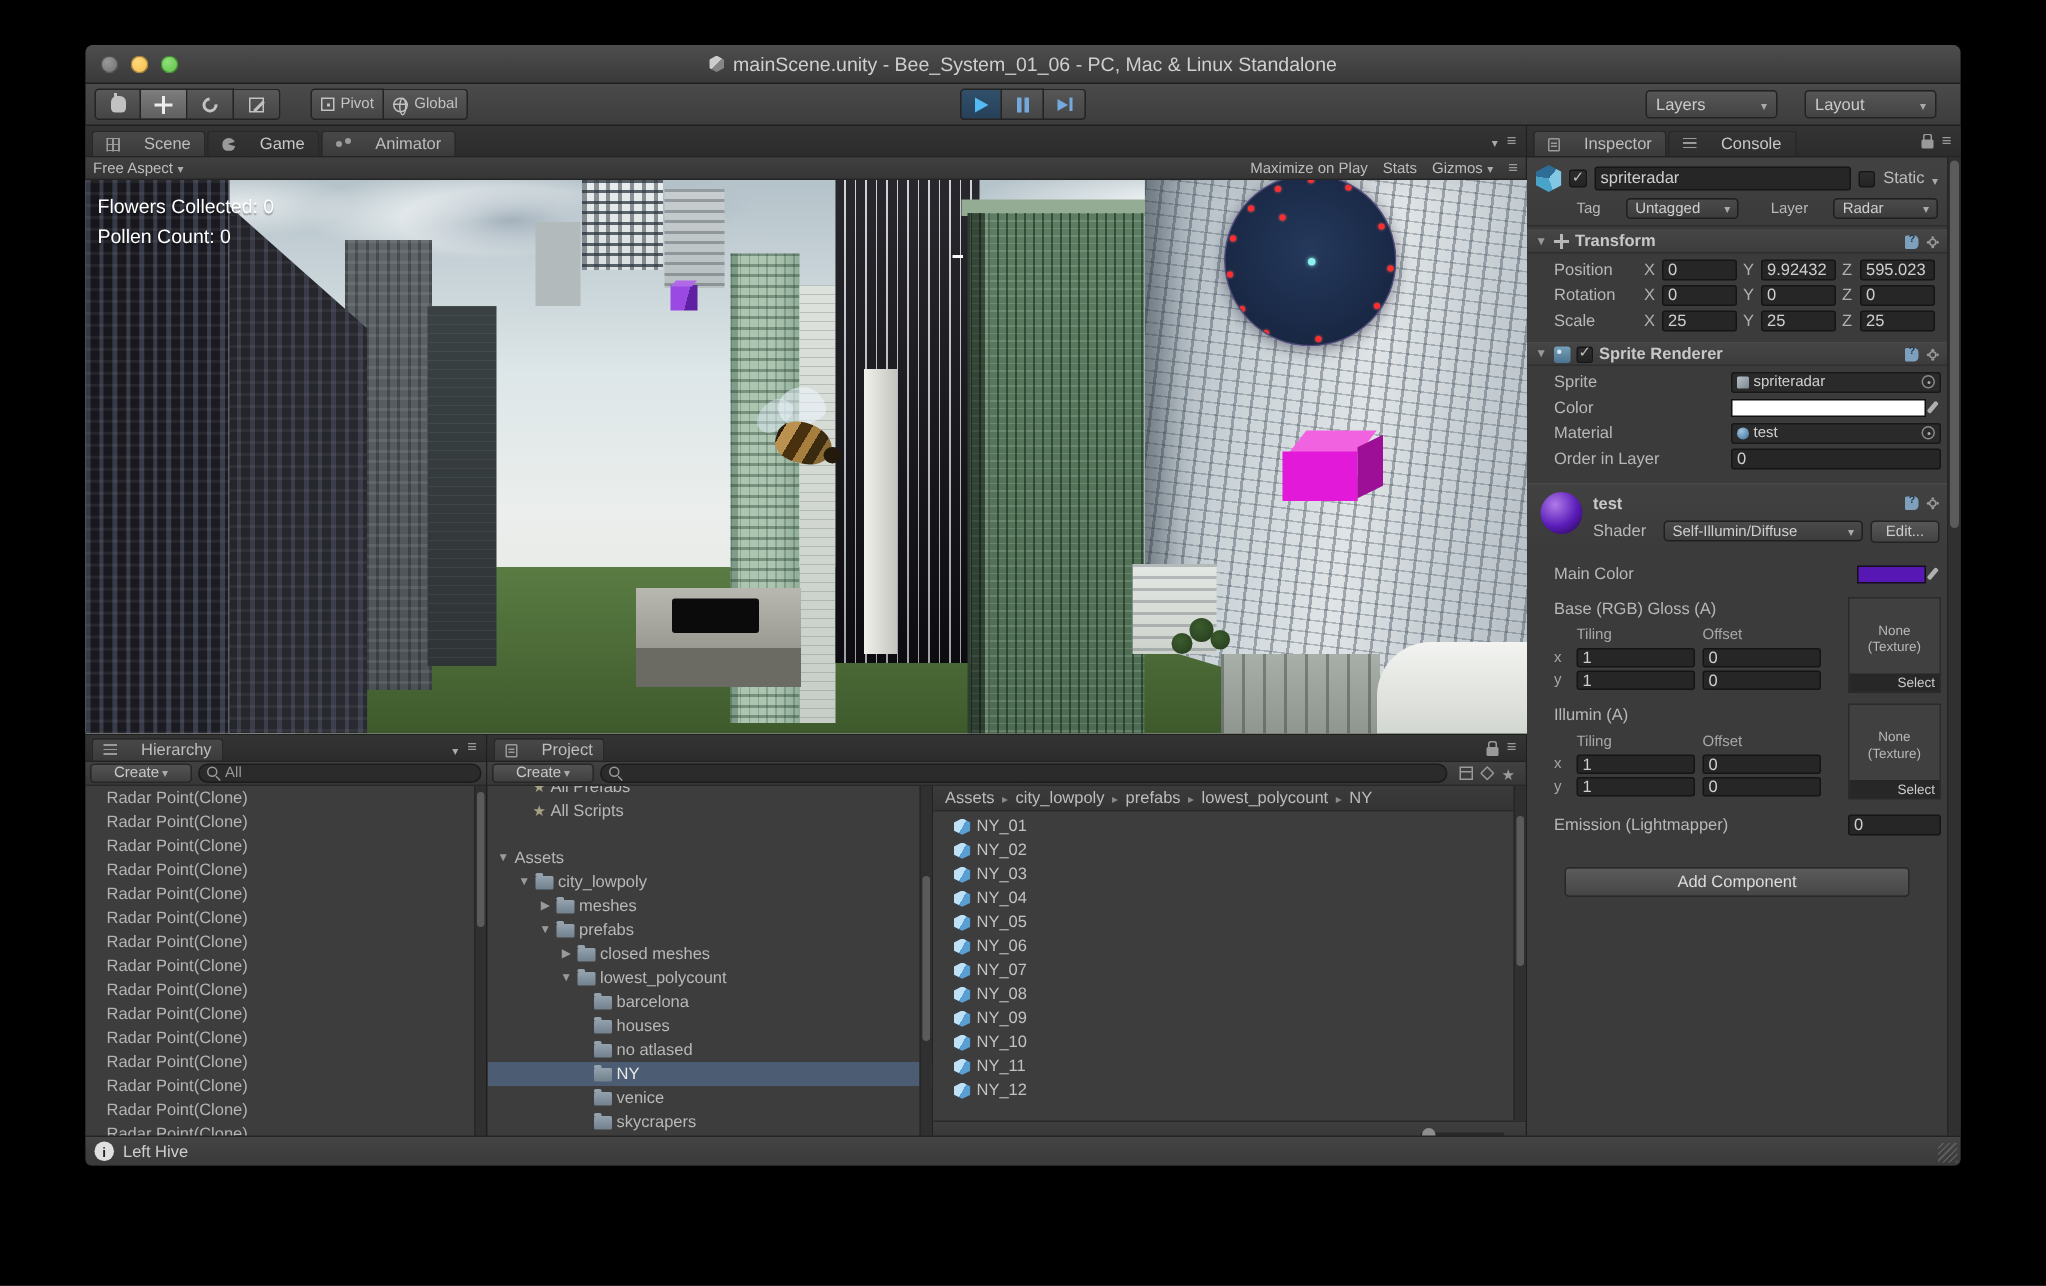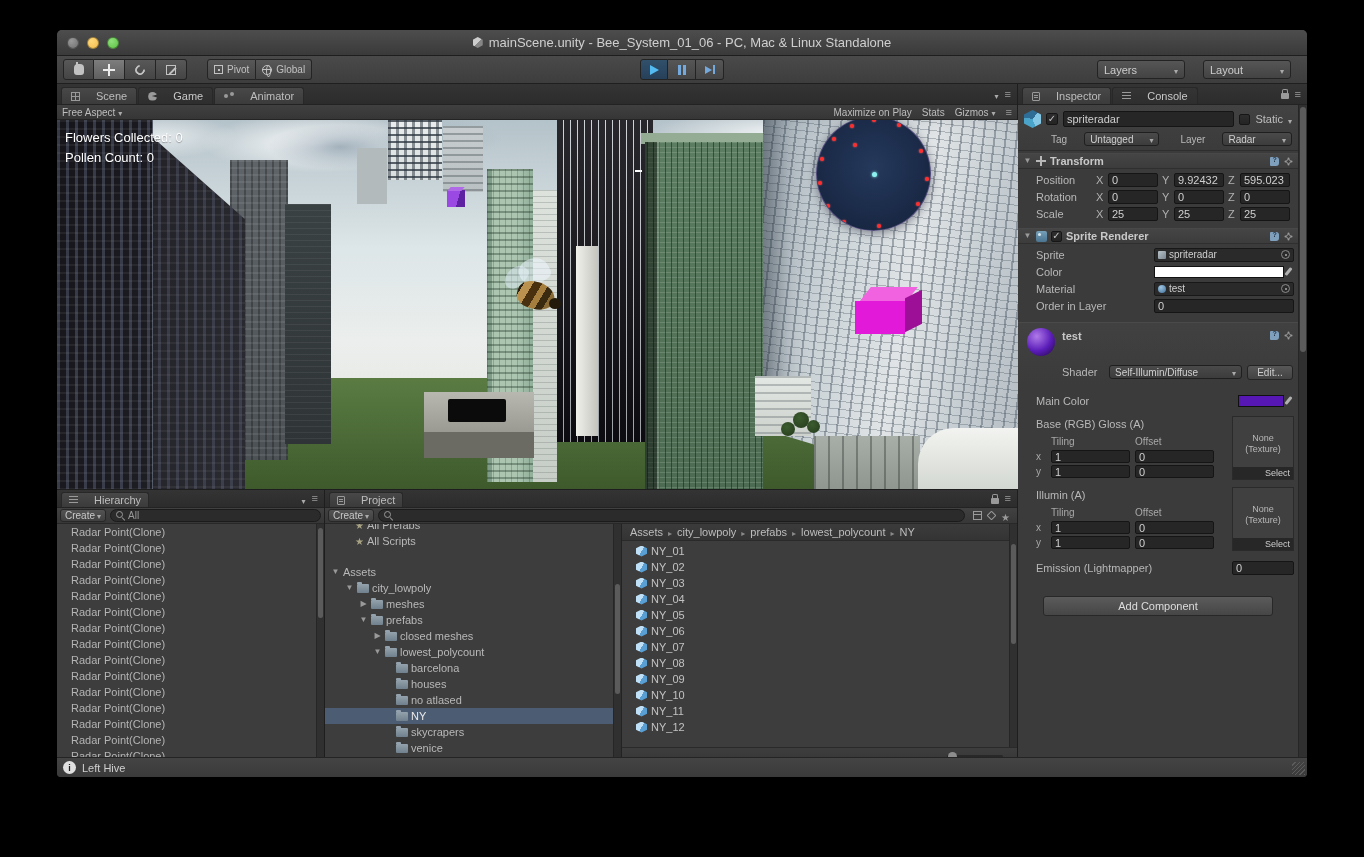--- a/index.html
+++ b/index.html
@@ -123,21 +123,21 @@
 .sc-radar{left:759px;top:-4px;width:115px;height:115px;border-radius:50%;background:radial-gradient(circle at 50% 44%,#25395c 0%,#1b2b49 55%,#142138 100%);border:1px solid rgba(150,120,190,.45);box-shadow:0 2px 10px rgba(10,10,30,.45);overflow:hidden}
 .blip{position:absolute;width:4px;height:4px;border-radius:50%;background:#ff2e2e;box-shadow:0 0 2px #ff6060}
 .sc-radar .c{position:absolute;left:55px;top:55px;width:5px;height:5px;border-radius:50%;background:#8df2ef;box-shadow:0 0 3px #8df2ef}
 .sc-dash{left:578px;top:50px;width:7px;height:2px;background:#fafafa}
 .hud{left:8px;color:#fff;font-size:13px;text-shadow:0 1px 1px rgba(0,0,0,.35);white-space:nowrap}
 
 .bottom-row{flex:1;display:flex;border-top:1px solid #1e1e1e}
 .hierarchy{width:268px;flex:none;display:flex;flex-direction:column;border-right:1px solid #1e1e1e}
 .project{flex:1;display:flex;flex-direction:column}
 .ptoolbar{height:16px;background:linear-gradient(#414141,#373737);border-bottom:1px solid #282828;display:flex;align-items:center;padding:0 3px;gap:4px;flex:none}
-.create-btn{height:13px;display:flex;align-items:center;gap:2px;padding:0 4px;background:linear-gradient(#535353,#404040);border:1px solid #272727;border-radius:3px;font-size:10px;color:#c8c8c8;flex:none}
+.create-btn{height:13px;display:flex;align-items:center;gap:2px;padding:0 15px;background:linear-gradient(#535353,#404040);border:1px solid #272727;border-radius:3px;font-size:10px;color:#c8c8c8;flex:none}
 .searchbox{flex:1;height:13px;background:#2b2b2b;border:1px solid #1b1b1b;border-radius:7px;display:flex;align-items:center;gap:3px;padding:0 5px;font-size:10px;color:#9a9a9a;overflow:hidden}
 .mag{display:inline-block;width:9px;height:9px;position:relative;flex:none}
 .mag::before{content:'';position:absolute;left:0;top:0;width:5px;height:5px;border:1px solid #999;border-radius:50%}
 .mag::after{content:'';position:absolute;left:6px;top:6px;width:4px;height:1px;background:#999;transform:rotate(45deg);transform-origin:left}
 .pt-icons{display:flex;gap:6px;align-items:center;padding:0 4px;flex:none}
 .ic-star::before{content:'\2605';color:#9a9a9a;font-size:10px}
 .ic-tag{width:7px;height:7px;border:1px solid #9a9a9a;border-radius:1px;transform:rotate(45deg)}
 .ic-panel{width:9px;height:9px;border:1px solid #9a9a9a;position:relative}
 .ic-panel::after{content:'';position:absolute;left:0;top:2px;width:7px;height:1px;background:#9a9a9a}
 .hlist{flex:1;position:relative;overflow:hidden;background:#3d3d3d}
@@ -197,21 +197,21 @@
 .ico-transform::after{content:'';position:absolute;left:4px;top:0;width:2px;height:10px;background:#b8b8b8}
 .ico-sprite{width:11px;height:11px;border-radius:2px;background:linear-gradient(#76a0b8,#4a7490);position:relative}
 .ico-sprite::after{content:'';position:absolute;left:2px;top:2px;width:3px;height:3px;border-radius:50%;background:#d8e8f0}
 .axis{width:12px;color:#b0b0b0;font-size:11px;flex:none}
 .tgroup{display:flex;align-items:center;flex:1}
 .tgroup .ifield{flex:1;margin-right:4px}
 .tlabel{flex:0 0 60px}
 .mat-header{position:relative;padding:5px 5px 4px 44px;border-top:1px solid #4a4a4a;margin-top:8px;background:linear-gradient(#414141,#3b3b3b)}
 .mat-sphere{position:absolute;left:9px;top:5px;width:28px;height:28px;border-radius:50%;background:radial-gradient(circle at 35% 30%,#b07ae8,#5a1cb8 55%,#26084e 95%)}
 .mat-title-row{display:flex;align-items:center;font-size:11px;font-weight:bold;color:#c8c8c8;height:15px}
-.shader-row{display:flex;align-items:center;gap:5px;margin-top:21px;font-size:11px;color:#b8b8b8;height:16px}
+.shader-row{display:flex;align-items:center;gap:5px;margin-top:3px;font-size:11px;color:#b8b8b8;height:16px}
 .edit-btn{flex:none;width:46px;height:15px;background:linear-gradient(#575757,#434343);border:1px solid #242424;border-radius:3px;font-size:10px;color:#ccc;display:flex;align-items:center;justify-content:center}
 .texsec{display:flex;align-items:flex-start;padding:2px 4px 0 18px;margin-top:5px}
 .texleft{flex:1;padding-right:10px}
 .seclabel{font-size:11px;color:#b8b8b8;height:16px;line-height:16px}
 .tg-row{display:flex;align-items:center;height:15px;gap:5px;padding-right:8px}
 .tg-ax{width:10px;font-size:10px;color:#a8a8a8;flex:none}
 .tg-h{flex:1;font-size:10px;color:#a8a8a8}
 .tg-f{flex:1;height:13px}
 .texbox{flex:none;width:62px;height:64px;background:#404040;border:1px solid #2a2a2a;display:flex;align-items:center;justify-content:center;position:relative}
 .texbox .nt{font-size:9px;color:#b8b8b8;text-align:center;line-height:1.25;width:46px;padding-bottom:8px}
@@ -513,25 +513,25 @@
               <div class="trow" style="padding-left:71px">
                   <span class="folder"></span>
                   <span>no atlased</span>
                 </div>
               <div class="trow selected" style="padding-left:71px">
                   <span class="folder"></span>
                   <span>NY</span>
                 </div>
               <div class="trow" style="padding-left:71px">
                   <span class="folder"></span>
+                  <span>venice</span>
+                </div>
+              <div class="trow" style="padding-left:71px">
+                  <span class="folder"></span>
                   <span>skycrapers</span>
-                </div>
-              <div class="trow" style="padding-left:71px">
-                  <span class="folder"></span>
-                  <span>venice</span>
                 </div>
               <div class="scrollbar">
                   <div class="thumb" style="top:60px;height:110px"></div>
                 </div>
             </div>
             <div class="files">
               <div class="breadcrumb">
                 <span>Assets</span>
                   <span class="crumb-sep"></span>
                 <span>city_lowpoly</span>

